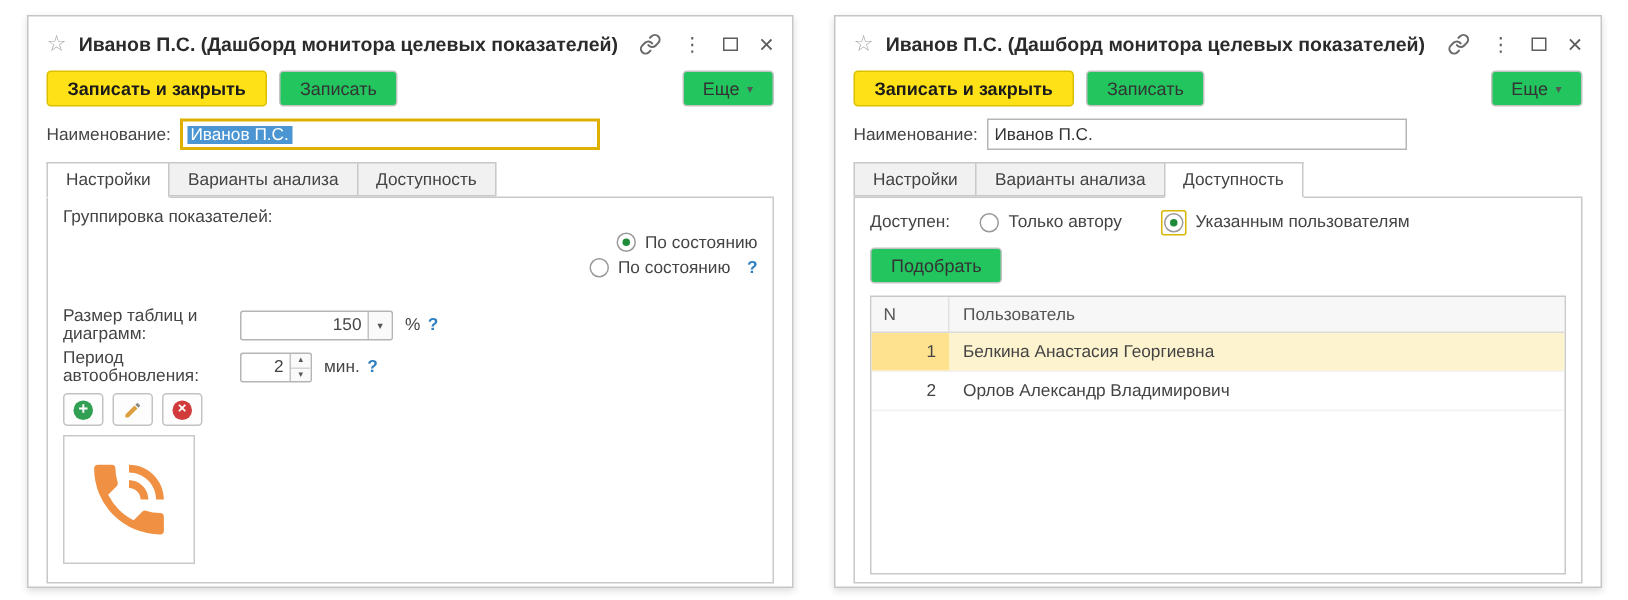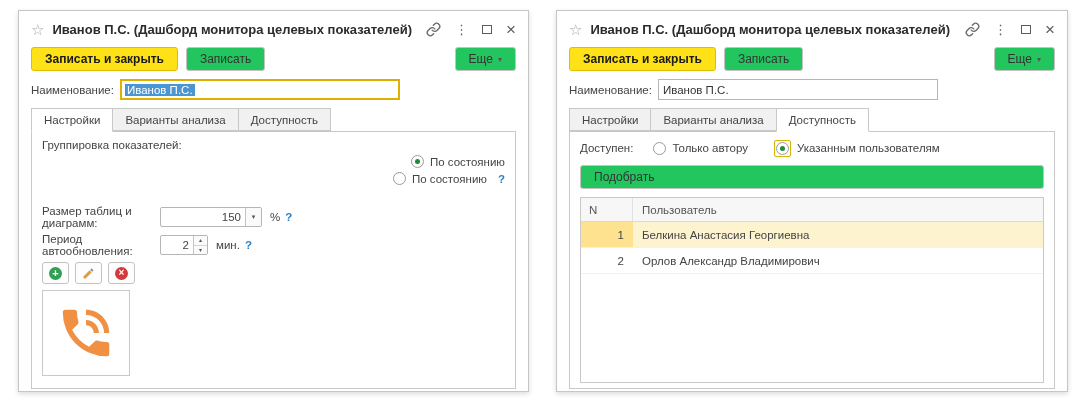--- a/index.html
+++ b/index.html
@@ -70,21 +70,21 @@
     display:flex; align-items:center; justify-content:center; cursor:pointer; }
   .circ { width:13px; height:13px; border-radius:50%; color:#fff; display:flex; align-items:center;
     justify-content:center; font-size:11px; line-height:0; font-weight:bold; }
   .circ.add { background:#31a052; }
   .circ.del { background:#d23b3b; font-size:10px; }
 
   .imagebox { width:88px; height:86px; border:1px solid #c9c9c9; display:flex;
     align-items:center; justify-content:center; cursor:pointer; }
 
   .access-row { display:flex; align-items:center; gap:20px; height:18px; margin:2px 0 8px; }
-  .btnrow { display:flex; gap:8px; margin-bottom:8px;flex-direction:column; }
+  .btnrow { display:flex; gap:8px; margin-bottom:8px; }
 
   .utable { border:1px solid #c9c9c9; height:186px; overflow:hidden; }
   .thead { display:grid; grid-template-columns:52px 1fr; height:24px; align-items:center;
     background:#f7f7f7; border-bottom:1px solid #d9d9d9; color:#555; }
   .thead .hn { padding:0 8px; border-right:1px solid #e2e2e2; height:100%; display:flex; align-items:center; }
   .thead .hu { padding:0 9px; }
   .trow { display:grid; grid-template-columns:52px 1fr; height:26px; align-items:center;
     border-bottom:1px solid #f1f1f1; cursor:pointer; }
   .trow .tn { text-align:right; padding:0 9px; height:100%; display:flex; align-items:center;
     justify-content:flex-end; }

